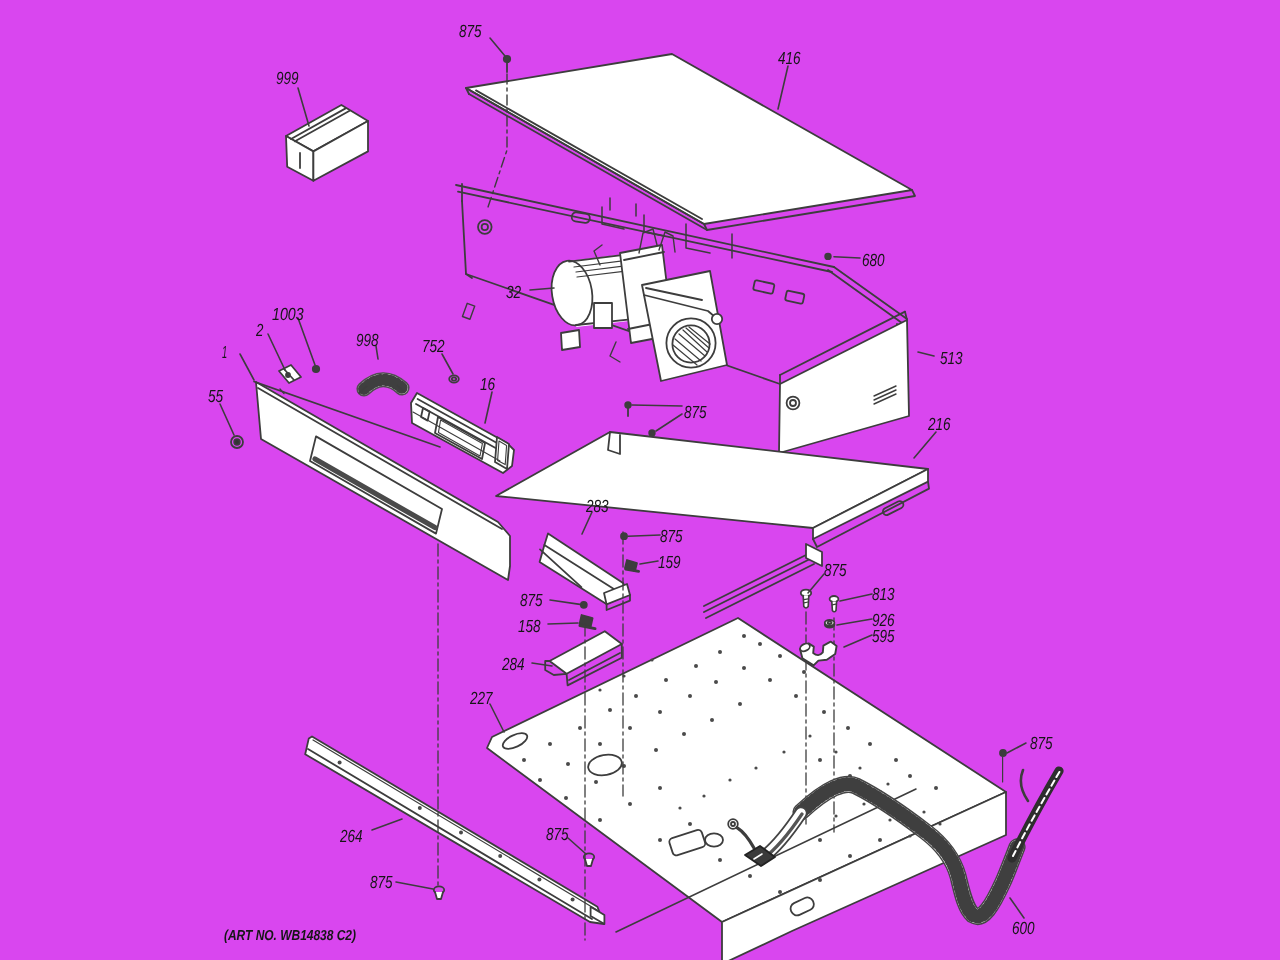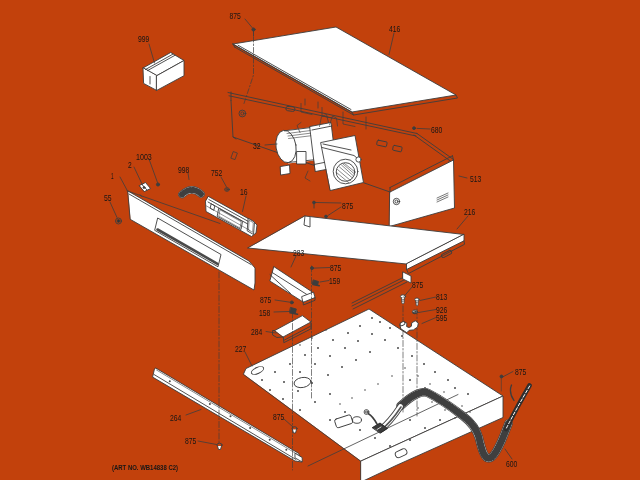--- a/index.html
+++ b/index.html
@@ -1,16 +1,16 @@
 <!DOCTYPE html>
 <html><head>
 <meta charset="utf-8">
 <style>
 html,body{margin:0;padding:0;background:#fff;}
-#stage{position:relative;width:640px;height:480px;background:#c2410c;overflow:hidden;}
+#stage{position:relative;width:640px;height:480px;background:#d946ef;overflow:hidden;font-style:italic;}
 text{font-family:"Liberation Sans",sans-serif;font-size:8.8px;fill:#161616;}
 .art{font-size:7.2px;font-weight:bold;}
 </style>
 </head>
 <body>
 <div id="stage">
 <svg width="640" height="480" viewBox="0 0 640 480" fill="none" stroke="#3d3d3d" stroke-width="0.9" stroke-linejoin="round" stroke-linecap="round">
 
 <g>
 <polygon points="233,44 336,27 456,95 352,112" fill="#fff"></polygon>

